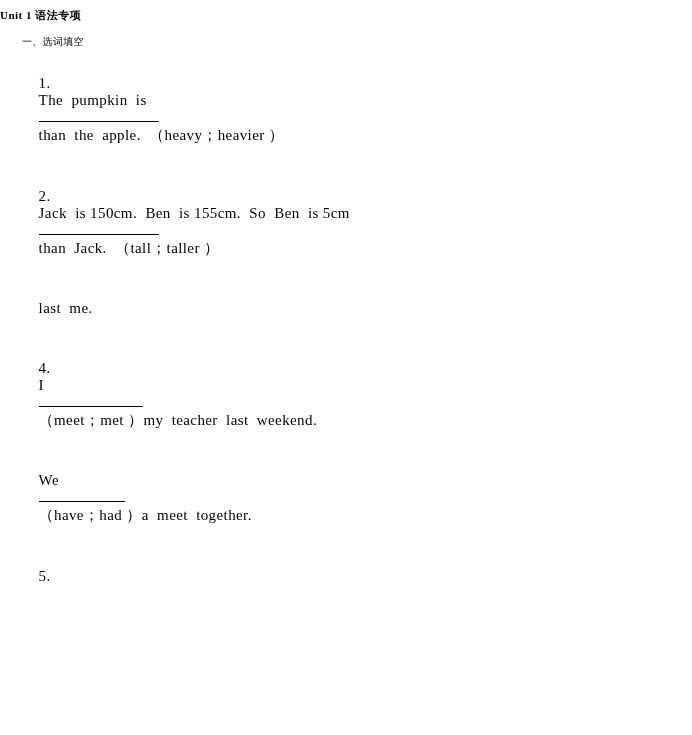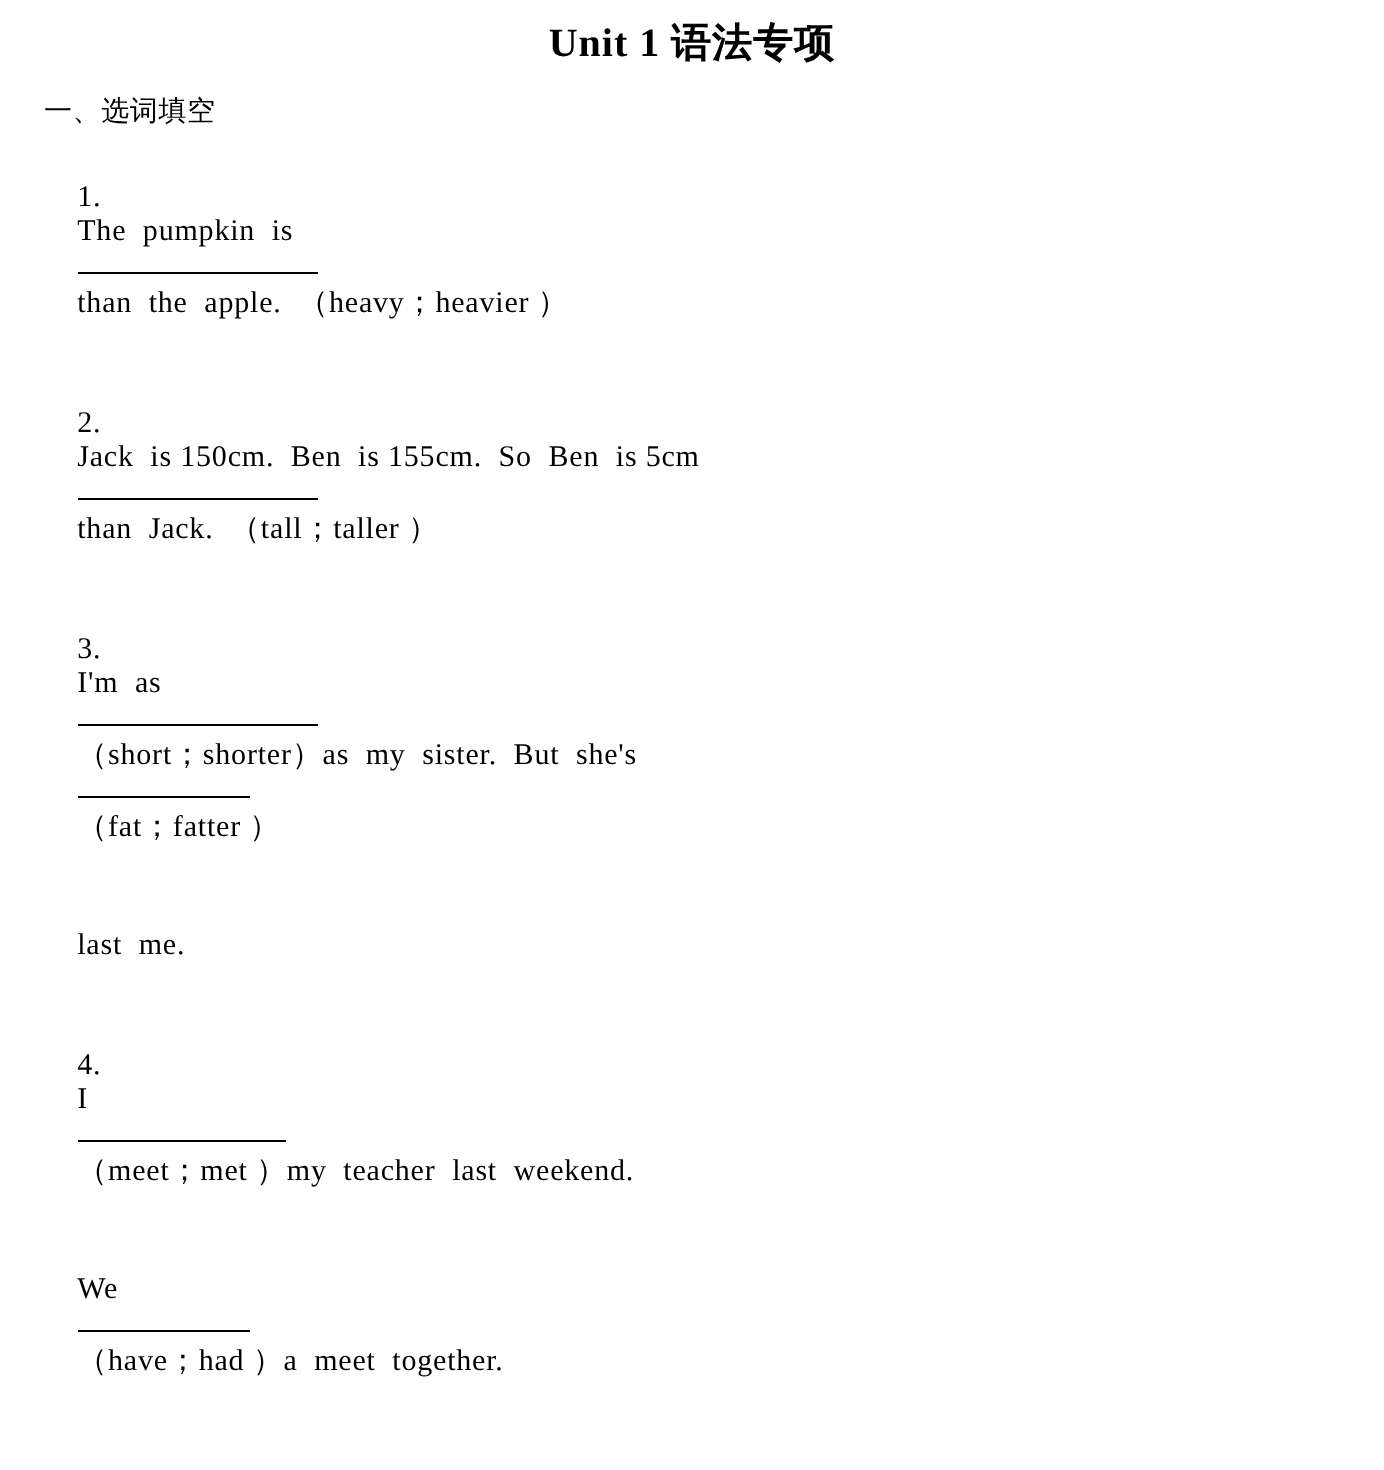--- a/index.html
+++ b/index.html
@@ -15,22 +15,22 @@
     color: #000000;
   }
   .page {
     position: relative;
     width: 692px;
     height: 735px;
     padding: 0;
     box-sizing: border-box;
   }
   .doc-title {
-    text-align: center;
-    font-size: 20px;
+    text-align: left;
+    font-size: 11px;
     font-weight: bold;
     letter-spacing: 0.5px;
     margin: 8px 0 0 0;
     padding: 0 0 2px 0;
   }
   .section-head {
     font-size: 15px;
     margin: 10px 0 0 22px;
     letter-spacing: 0.3px;
   }
@@ -46,21 +46,21 @@
   .blank {
     display: inline-block;
     border-bottom: 1px solid #000;
     vertical-align: baseline;
   }
   .b-md { width: 86px; }
   .b-lg { width: 104px; }
   .b-xl { width: 120px; }
   .cjk {
     font-family: "DejaVu Sans", "Liberation Sans", sans-serif;
-    font-size: 14px;
+    font-size: 10px;
   }
 </style>
 </head>
 <body>
 
 <div class="page">
 
   <div class="doc-title">Unit 1 语法专项</div>
 
   <div class="section-head cjk">一、选词填空</div>
@@ -72,28 +72,20 @@
     <span>than  the  apple.  （heavy；heavier ）</span>
   </div>
 
   <div class="line">
     <span>2.</span>
     <span>Jack  is 150cm.  Ben  is 155cm.  So  Ben  is 5cm</span>
     <span class="blank b-xl"></span>
     <span>than  Jack.  （tall；taller ）</span>
   </div>
 
-  <div class="line">
-    <span>3.</span>
-    <span>I'm  as</span>
-    <span class="blank b-xl"></span>
-    <span>（short；shorter）as  my  sister.  But  she's</span>
-    <span class="blank b-md"></span>
-    <span>（fat；fatter ）</span>
-  </div>
   <div class="line tight">
     <span>last  me.</span>
   </div>
 
   <div class="line">
     <span>4.</span>
     <span>I</span>
     <span class="blank b-lg"></span>
     <span>（meet；met ）my  teacher  last  weekend.</span>
   </div>

